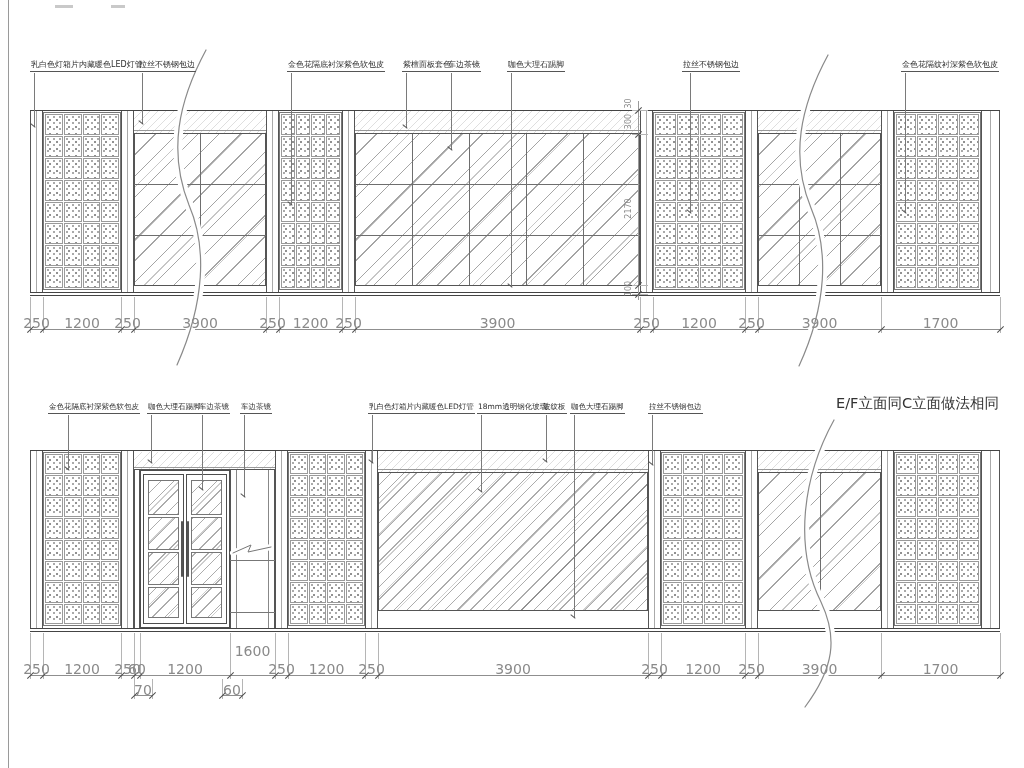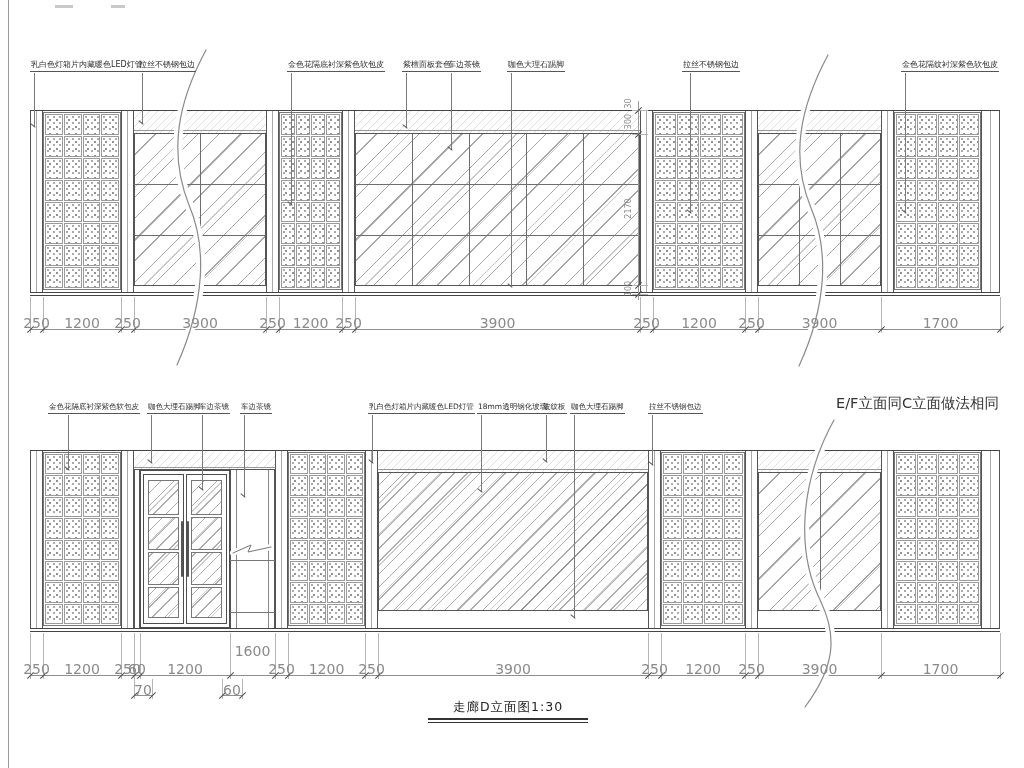--- a/index.html
+++ b/index.html
@@ -291,25 +291,20 @@
       <div class="abs tick" style="left: 634px; top: 285px;"></div>
       <div class="abs" style="left: 632px; top: 294px; width: 16px; height: 1px; background: rgb(181, 181, 181);"></div>
       <div class="abs tick" style="left: 634px; top: 294px;"></div>
       <div class="abs vtx" style="left: 608px; top: 99px; width: 40px;">30</div>
       <div class="abs vtx" style="left: 608px; top: 117px; width: 40px;">300</div>
       <div class="abs vtx" style="left: 608px; top: 204px; width: 40px;">2170</div>
       <div class="abs vtx" style="left: 608px; top: 284px; width: 40px;">100</div>
     </div>
   <div id="elevD" class="abs" style="left:0;top:380px;width:1024px;height:388px;"></div>
 
-  <div class="abs title" style="left:428px;top:699px;width:160px">
-    <span>走廊D立面图1:30</span>
-    <div class="tl1"></div>
-    <div class="tl2"></div>
-  </div>
   <div class="abs note" style="left:836px;top:394px">E/F立面同C立面做法相同</div>
 
 <div class="abs" style="left: 30px; top: 450px; width: 13px; height: 178px; border-left: 1px solid rgb(85, 85, 85); border-right: 1px solid rgb(85, 85, 85); background: linear-gradient(90deg, transparent calc(50% - 0.5px), rgb(170, 170, 170) calc(50% - 0.5px), rgb(170, 170, 170) calc(50% + 0.5px), transparent calc(50% + 0.5px));"></div>
     <div class="abs orn" style="left: 43px; top: 452px; width: 78px; height: 174px;">
       <div></div>
       <div></div>
       <div></div>
       <div></div>
       <div></div>
       <div></div>

